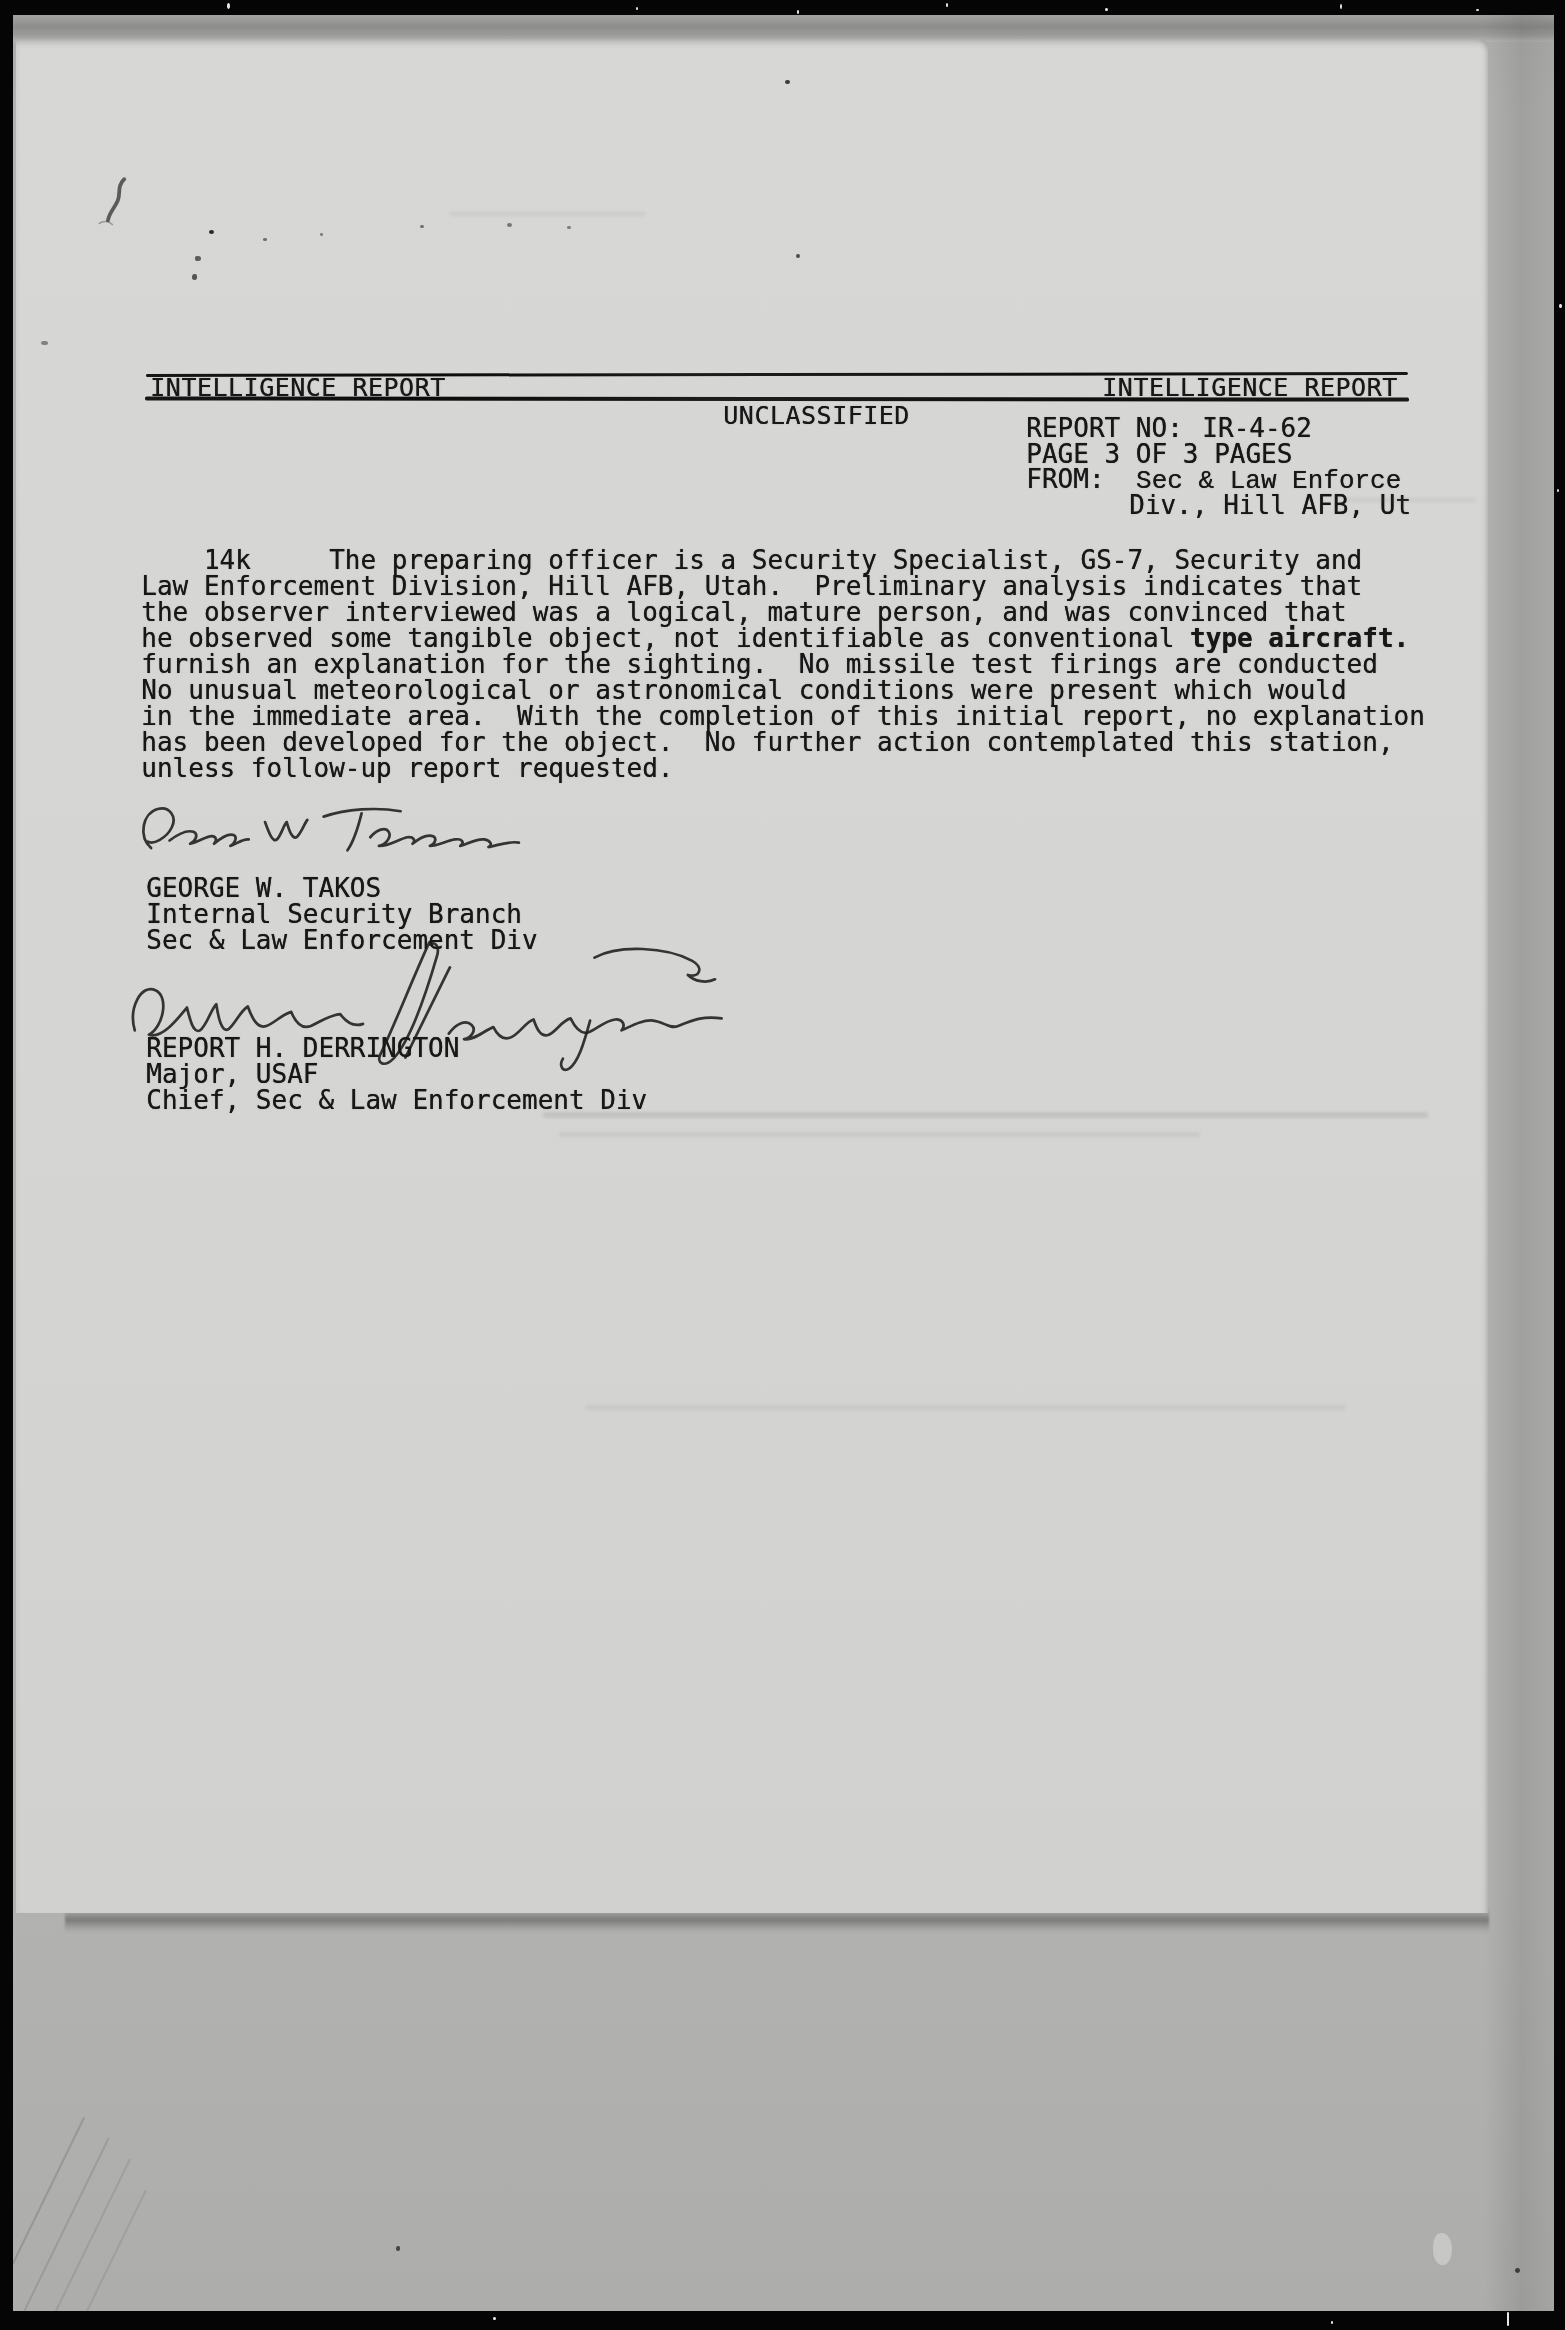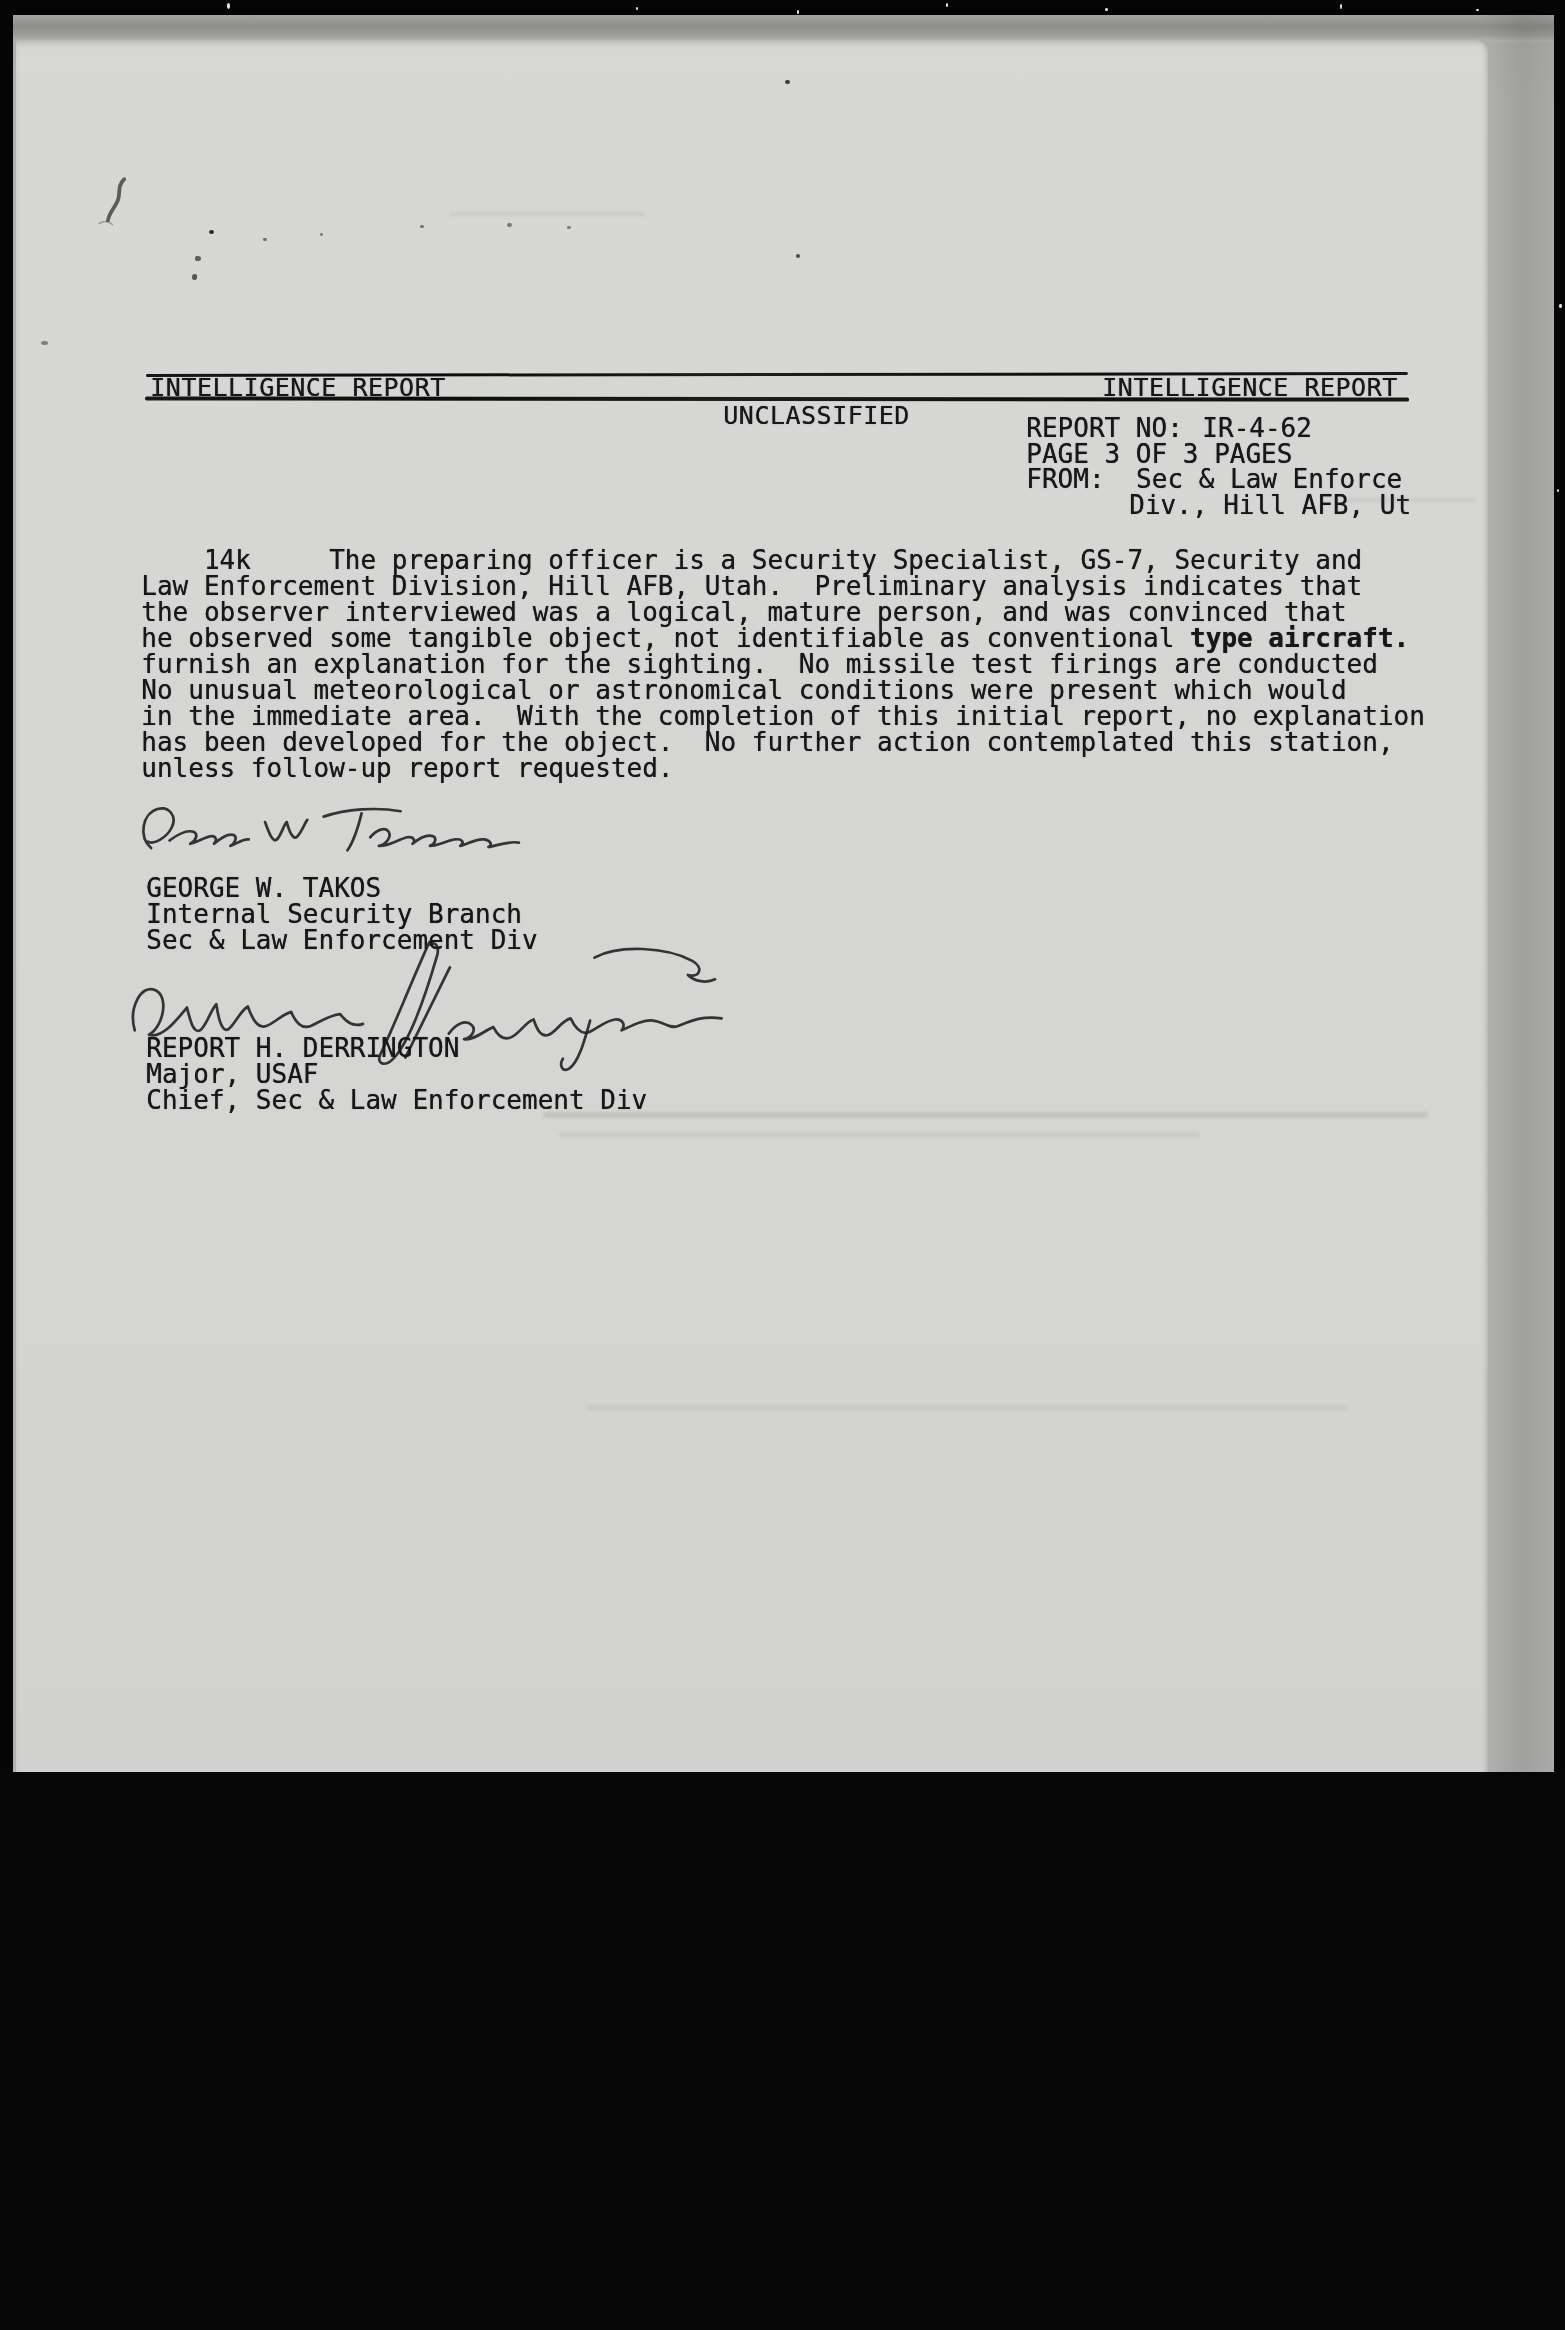--- a/index.html
+++ b/index.html
@@ -1,16 +1,16 @@
 <!DOCTYPE html>
 <html style="font-size:8.7px"><head>
 <meta charset="utf-8">
 <style>
   html,body{margin:0;padding:0;background:#060606;}
-  .scan{position:relative;width:1566px;height:1772px;background:#070707;overflow:hidden;
+  .scan{position:relative;width:1566px;height:2330px;background:#070707;overflow:hidden;
         font-family:"DejaVu Sans Mono","Liberation Mono",monospace;}
   
   .sheet-under{position:absolute;left:13px;top:14px;width:1541px;height:2297px;
     background:linear-gradient(180deg,#adadab 0%,#b2b2b0 4%,#b2b2b0 82%,#adadab 100%);}
   .sheet-top-band{position:absolute;left:0;top:0;width:100%;height:28px;
     background:linear-gradient(180deg,#a5a5a3 0%,#8d8d8b 45%,#9c9c9a 75%,#b6b6b4 100%);}
   .sheet-right-shade{position:absolute;right:0;top:0;width:71px;height:100%;
     background:linear-gradient(90deg,rgba(0,0,0,0) 0%,rgba(0,0,0,.10) 55%,rgba(0,0,0,.05) 100%);}
   .page{position:absolute;left:16.3px;top:39px;width:1472px;height:1874px;
     background:linear-gradient(180deg,#d7d7d5 0%,#d5d5d3 55%,#d1d1cf 100%);
@@ -65,21 +65,21 @@
   <div class="page">
 
     <div class="rule rule-top"></div>
     <div class="typed hdr" style="left:134px;top:336px;">INTELLIGENCE REPORT</div>
     <div class="typed hdr" style="left:707px;top:336px;margin-top:28px;">UNCLASSIFIED</div>
     <div class="typed hdr" style="left:1086px;top:336px;">INTELLIGENCE REPORT</div>
     <div class="rule rule-bot"></div>
 
     <div class="typed" style="left:1010px;top:376px;"><span>REPORT NO:</span><span style="margin-left:19.5px;">IR-4-62</span></div>
     <div class="typed" style="left:1010px;top:402px;">PAGE 3 OF 3 PAGES</div>
-    <div class="typed" style="left:1010px;top:427px;"><span>FROM:</span><span style="margin-left:31.5px;">Sec &amp; Law Enforce</span></div>
+    <div class="typed" style="left:1010px;top:427px;"><span>FROM:</span><span style="margin-left:31.5px;font-family:Liberation Mono, monospace;">Sec &amp; Law Enforce</span></div>
     <div class="typed" style="left:1113px;top:453px;">Div., Hill AFB, Ut</div>
 
     <div class="body-text">
       <div class="typed-line">    14k     The preparing officer is a Security Specialist, GS-7, Security and</div>
       <div class="typed-line">Law Enforcement Division, Hill AFB, Utah.  Preliminary analysis indicates that</div>
       <div class="typed-line">the observer interviewed was a logical, mature person, and was convinced that</div>
       <div class="typed-line"><span>he observed some tangible object, not identifiable as conventional </span><b>type aircraft.</b></div>
       <div class="typed-line">furnish an explanation for the sighting.  No missile test firings are conducted</div>
       <div class="typed-line">No unusual meteorological or astronomical conditions were present which would</div>
       <div class="typed-line">in the immediate area.  With the completion of this initial report, no explanation</div>

